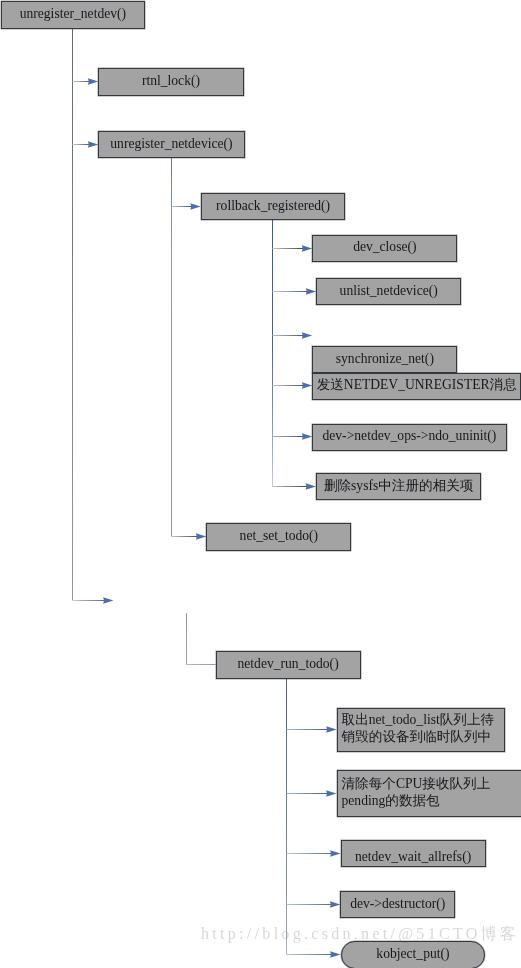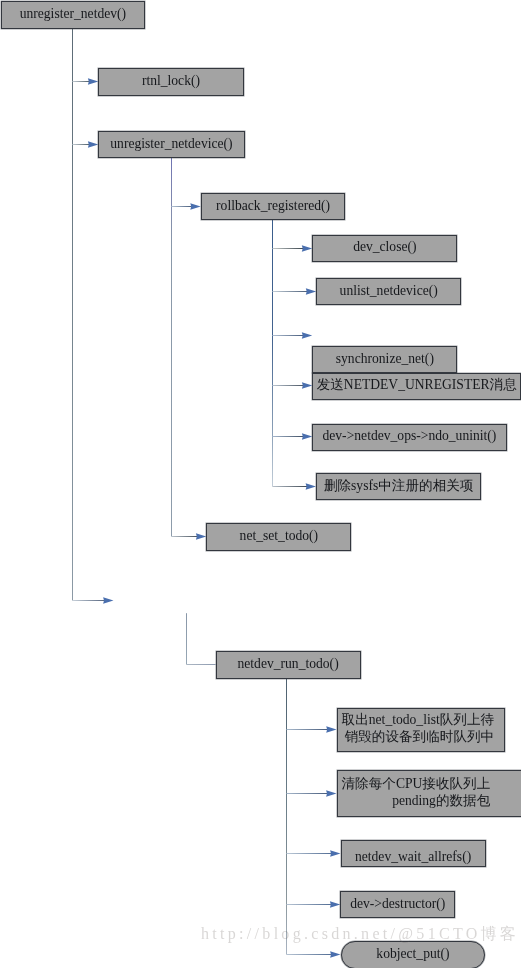--- a/index.html
+++ b/index.html
@@ -18,21 +18,21 @@
     color:#16181c;
     display:flex;
     align-items:center;
     justify-content:center;
     text-align:center;
     line-height:17px;
     white-space:pre-line;
     letter-spacing:0;
   }
   .node > span{display:block;position:relative;top:-1.4px;}
-  .node.left{justify-content:flex-start;text-align:right;padding-left:4px;}
+  .node.left{justify-content:flex-start;text-align:left;padding-left:4px;}
   .watermark{
     position:absolute;
     font-family:"Liberation Serif","DejaVu Serif",serif;
     white-space:nowrap;
     pointer-events:none;
     line-height:16px;
     z-index:50;
   }
 </style>
 </head>

